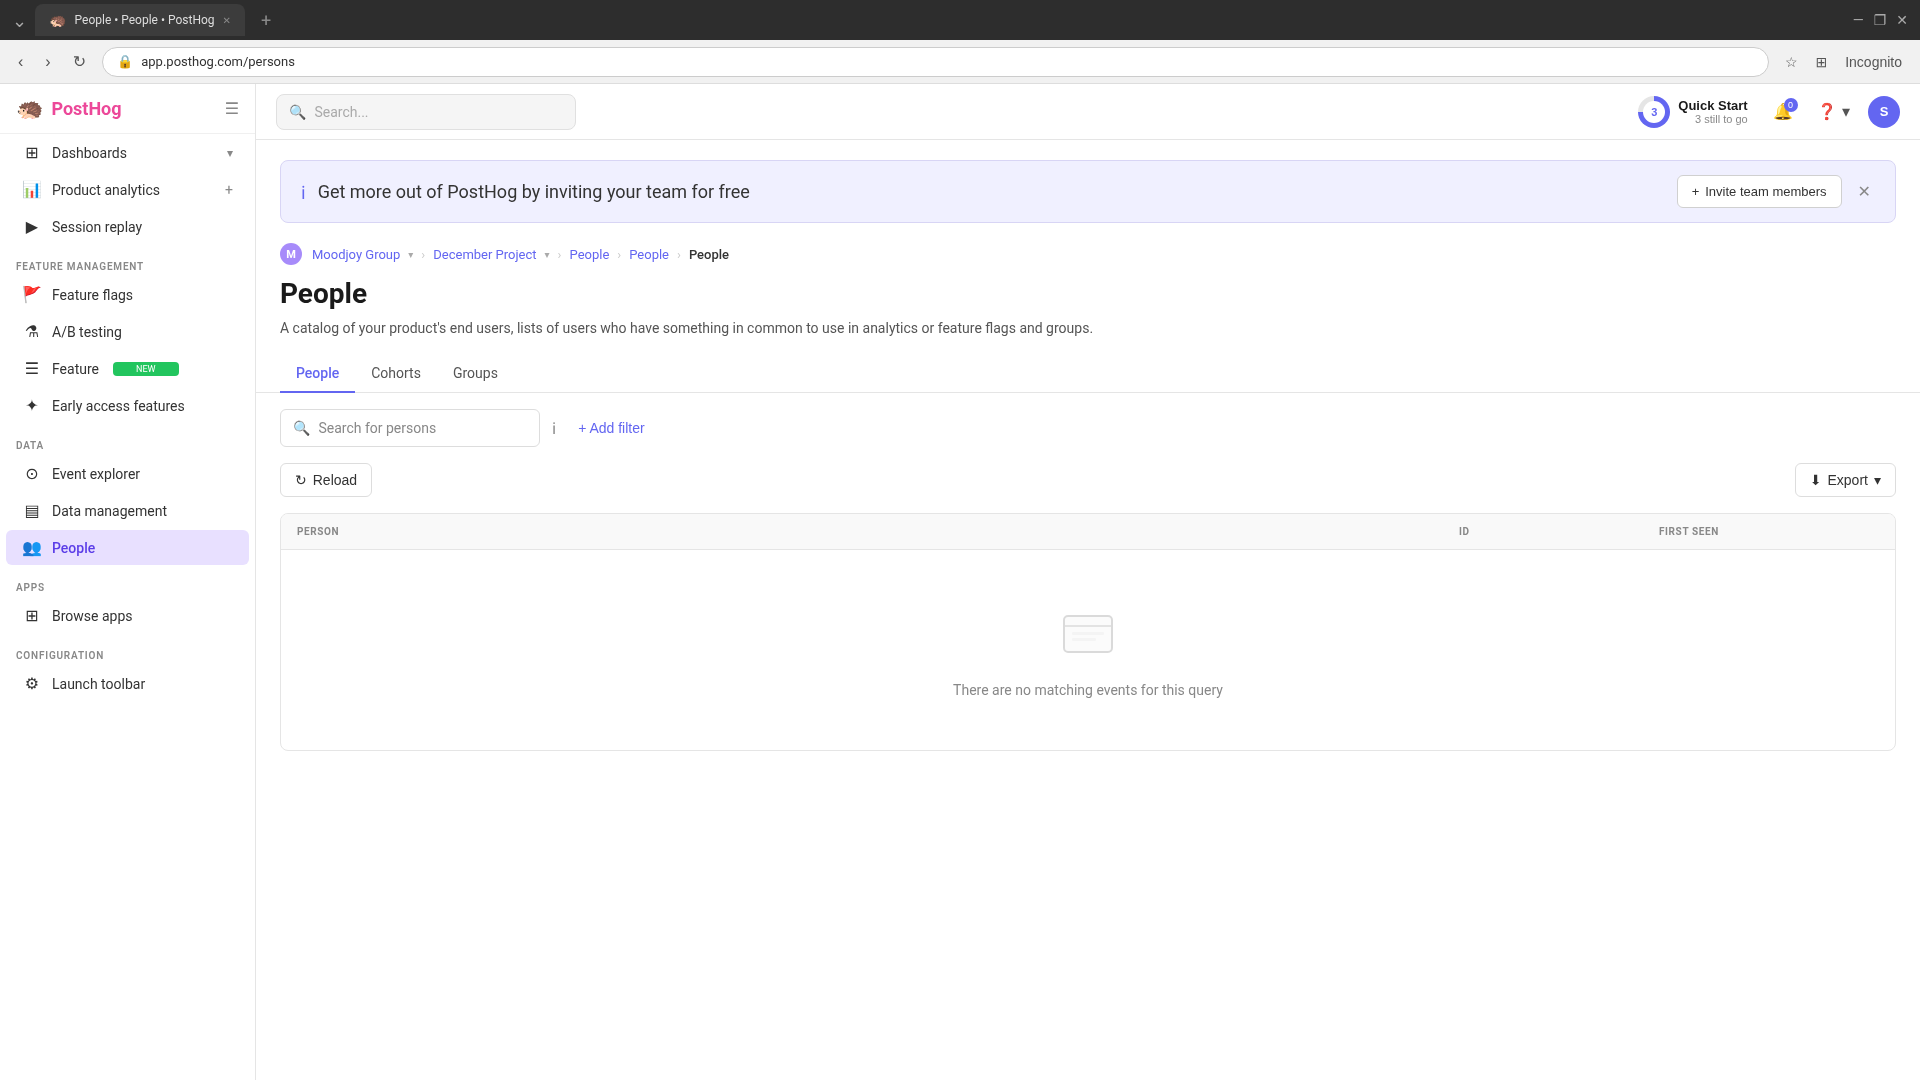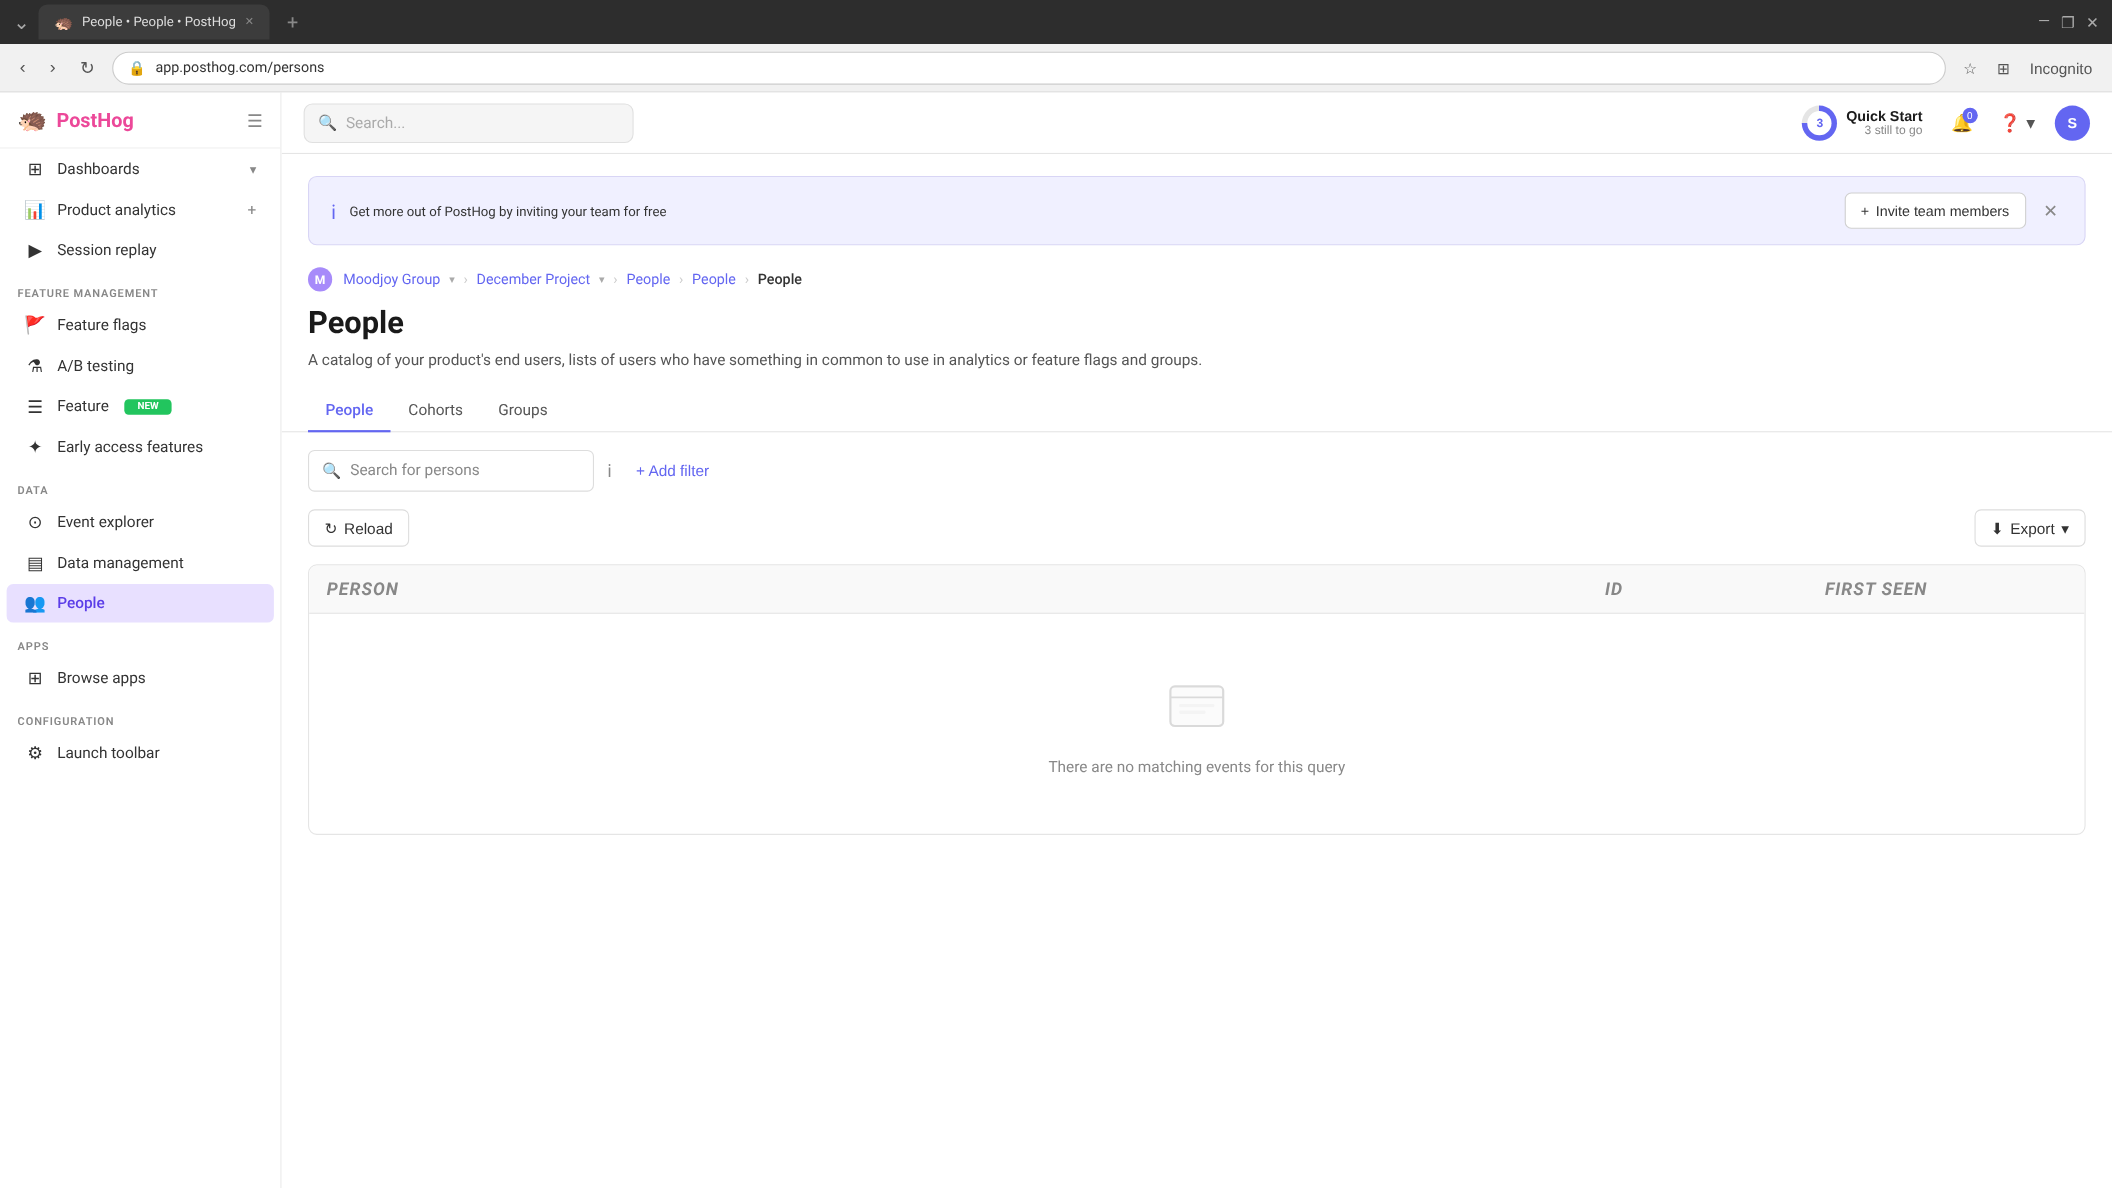--- a/index.html
+++ b/index.html
@@ -100,22 +100,22 @@
       font-size: 14px;
       text-decoration: none;
       position: relative;
     }
     .sidebar-item.active { background: #e8e0ff; color: #5b3de8; font-weight: 500; }
     .sidebar-item .icon { font-size: 16px; width: 20px; text-align: center; }
     .sidebar-item .badge-new {
       background: #22c55e;
       color: #fff;
       font-size: 9px;
-      font-weight: 700;
-      padding: 2px 12px;
+      font-weight: 400;
+      padding: 2px 23px;
       border-radius: 4px;
       margin-left: 4px;
     }
     .sidebar-item .expand-icon { margin-left: auto; color: #888; font-size: 12px; }
 
     
     .main-content {
       flex: 1;
       display: flex;
       flex-direction: column;
@@ -193,21 +193,21 @@
       background: #f0f0ff;
       border: 1px solid #d8d5f5;
       border-radius: 8px;
       margin: 20px 24px 0;
       padding: 14px 20px;
       display: flex;
       align-items: center;
       gap: 12px;
     }
     .invite-banner .info-icon { color: #6366f1; font-size: 18px; }
-    .invite-banner .banner-text { flex: 1; font-size: 12px; color: #333; }
+    .invite-banner .banner-text { flex: 1; font-size: 18px; color: #333; }
     .invite-btn {
       display: flex;
       align-items: center;
       gap: 6px;
       background: #fff;
       border: 1px solid #d0d0d0;
       border-radius: 6px;
       padding: 8px 14px;
       font-size: 13px;
       font-weight: 500;
@@ -317,21 +317,21 @@
 
     
     .people-table { border: 1px solid #e5e5e5; border-radius: 8px; overflow: hidden; margin: 0 24px; }
     .table-header {
       display: grid;
       grid-template-columns: 1fr 200px 220px;
       background: #f9f9f9;
       border-bottom: 1px solid #e5e5e5;
       padding: 12px 16px;
     }
-    .table-header-cell { font-size: 16px; font-weight: 700; color: #888; letter-spacing: 0.06em; text-transform: uppercase; font-style: italic; }
+    .table-header-cell { font-size: 10px; font-weight: 700; color: #888; letter-spacing: 0.06em; text-transform: uppercase; }
     .table-body { min-height: 200px; display: flex; flex-direction: column; align-items: center; justify-content: center; padding: 40px; }
 
     
     .empty-state { display: flex; flex-direction: column; align-items: center; gap: 16px; }
     .empty-icon {
       width: 64px;
       height: 64px;
       opacity: 0.3;
     }
     .empty-text { font-size: 14px; color: #888; text-align: center; }

